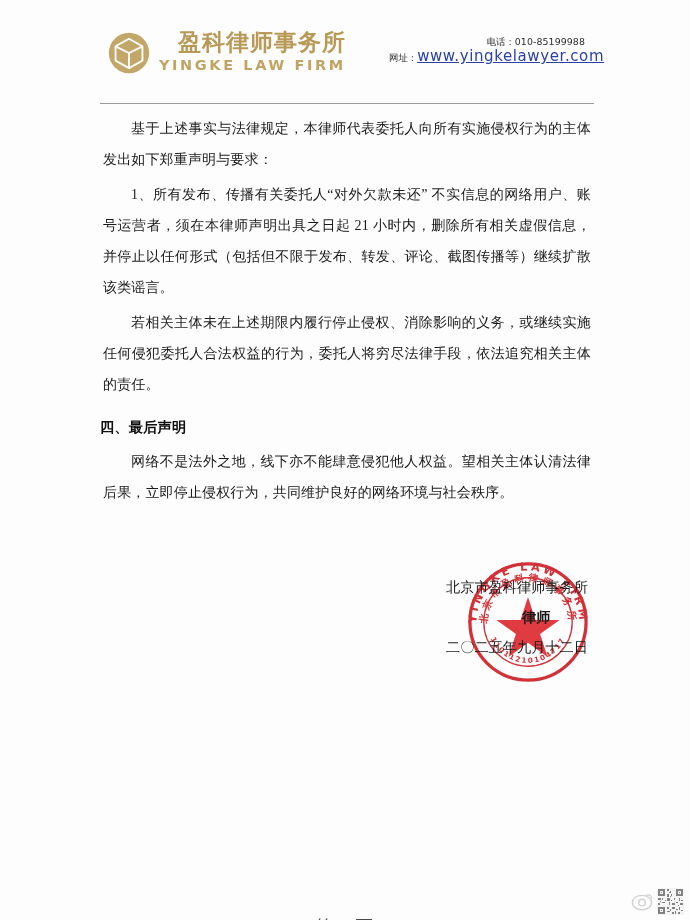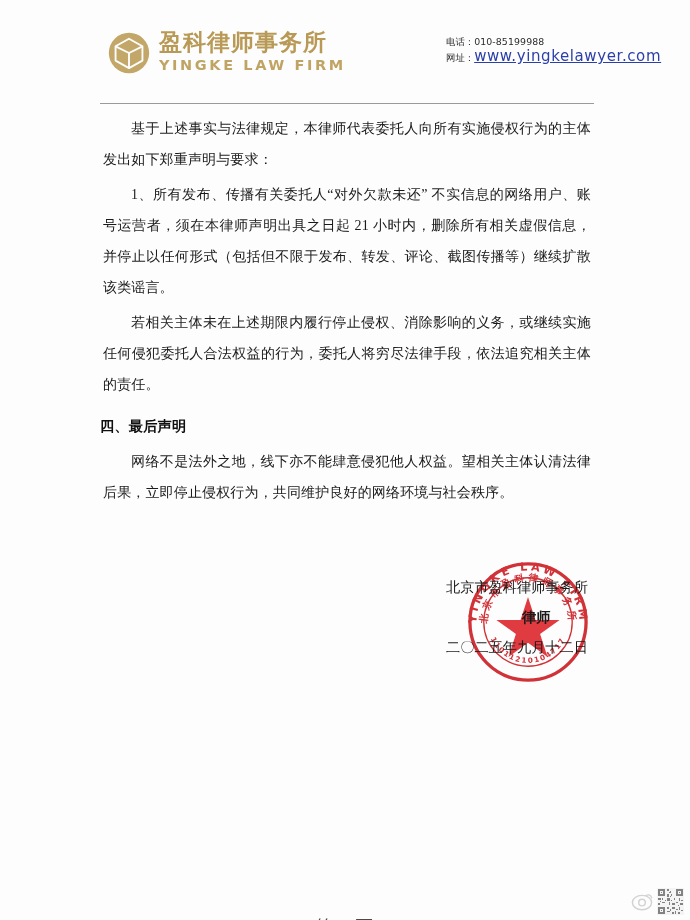--- a/index.html
+++ b/index.html
@@ -25,22 +25,23 @@
 
   
   .letterhead {
     position: absolute;
     left: 0; right: 0;
     top: 30px;
     height: 68px;
     display: flex;
     align-items: flex-start;
     justify-content: space-between;
-    padding: 0 48px 0 108px;
+    padding: 0 105px 0 108px;
     box-sizing: border-box;
+    text-align: right;
   }
   .brand {
     display: flex;
     align-items: center;
     gap: 9px;
   }
   .brand-mark {
     width: 42px;
     height: 42px;
     flex: 0 0 42px;
@@ -105,21 +106,21 @@
     font-size: 14px;
     line-height: 31.3px;
     text-align: justify;
     text-justify: inter-ideograph;
     text-indent: 2em;
     margin: 3px;
     letter-spacing: 0.15px;
     color: #1a1a1a;
   }
   .heading {
-    font-family: Liberation Mono, monospace;
+    font-family: Liberation Serif, serif;
     font-size: 14.2px;
     font-weight: 700;
     line-height: 31.3px;
     margin: 0;
     color: #0f0f0f;
     letter-spacing: 0.2px;
   }
   .gap-sm { height: 8px; }
 
   

